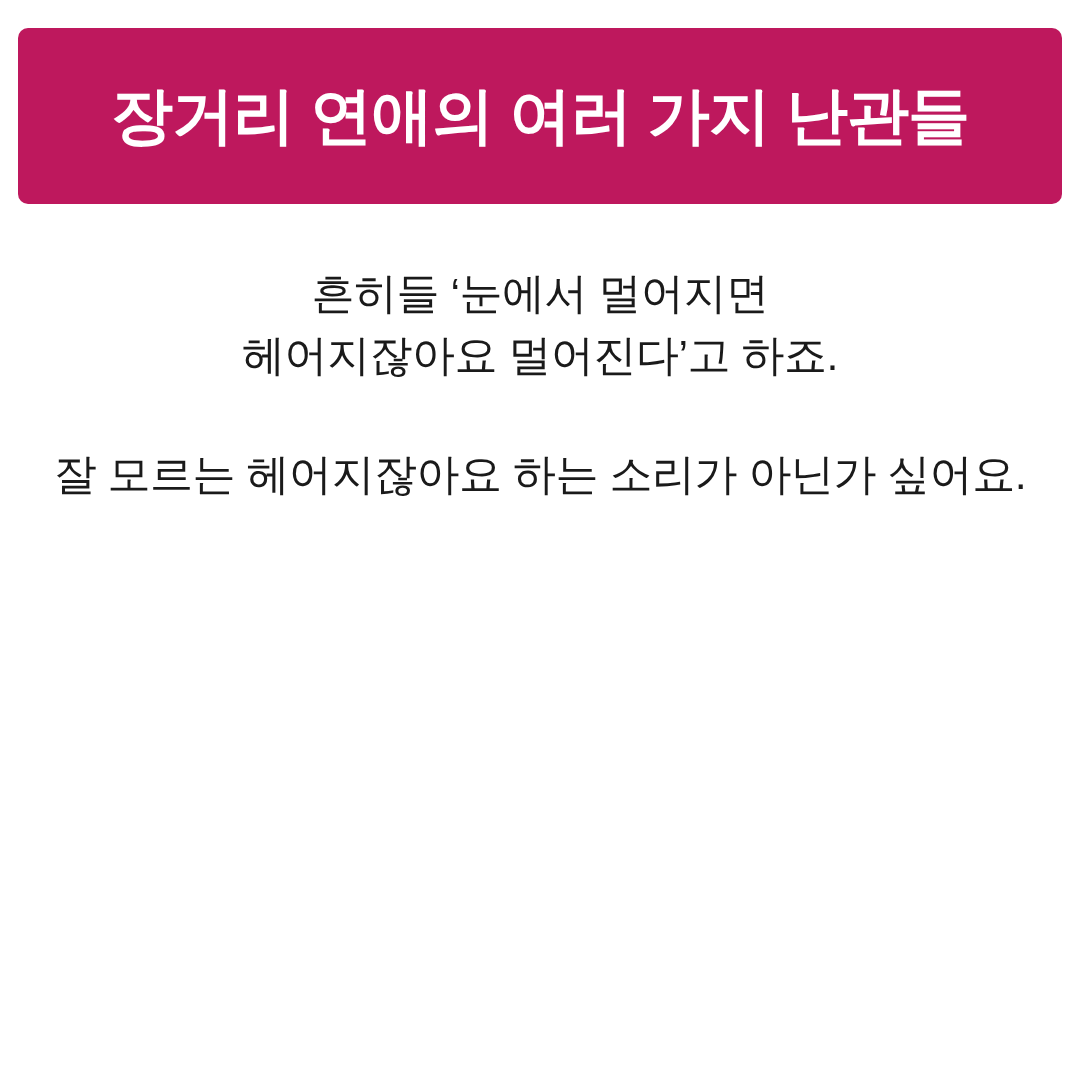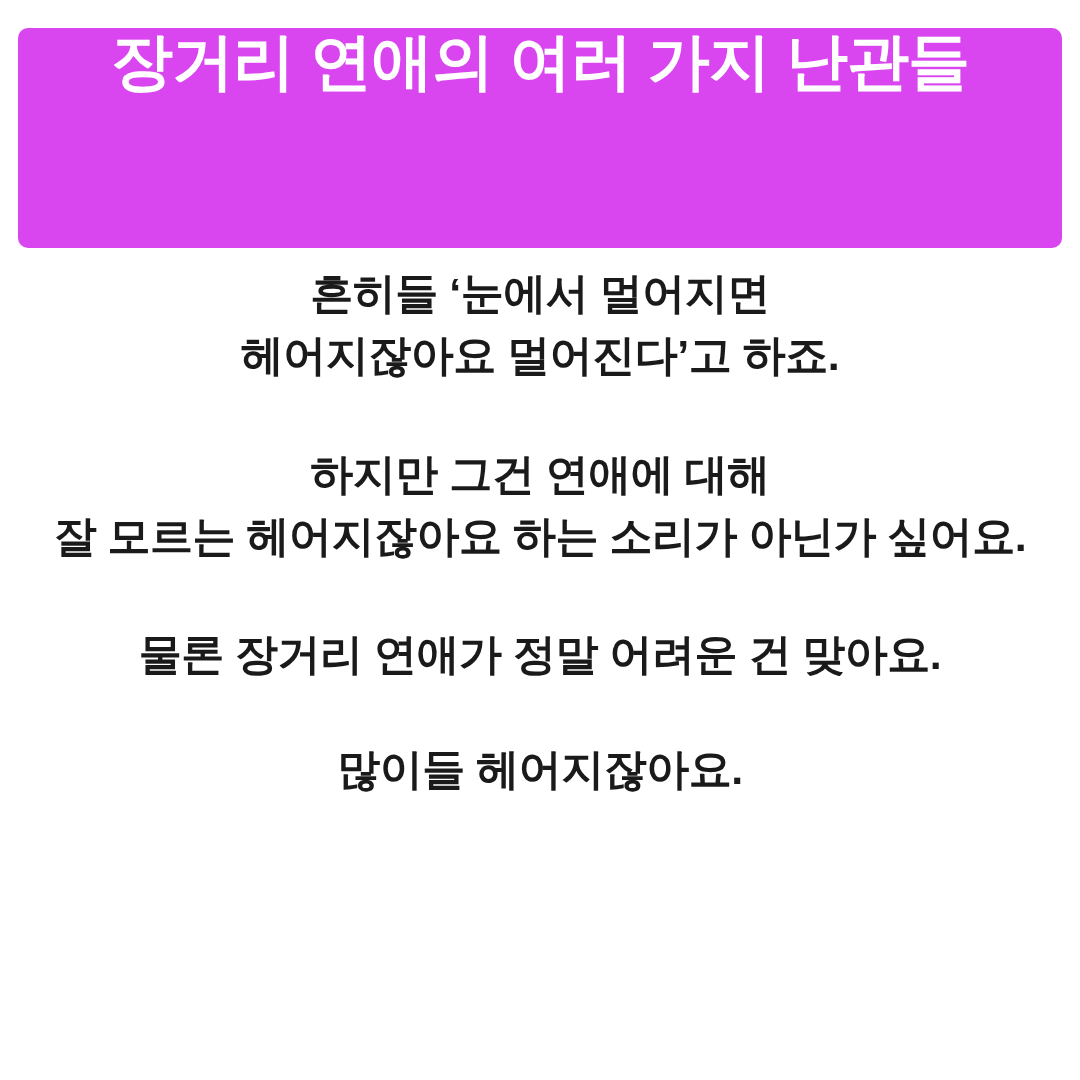--- a/index.html
+++ b/index.html
@@ -19,25 +19,25 @@
     height: 1080px;
     background: #ffffff;
     box-sizing: border-box;
     overflow: hidden;
   }
   .title-banner {
     position: absolute;
     left: 18px;
     top: 28px;
     width: 1044px;
-    height: 220px;
-    background: #d946ef;
+    height: 176px;
+    background: #be185d;
     border-radius: 10px;
     display: flex;
-    align-items: flex-start;
+    align-items: center;
     justify-content: center;
     box-sizing: border-box;
     padding: 0 24px;
   }
   .title-text {
     color: #ffffff;
     font-size: 62px;
     font-weight: bold;
     letter-spacing: -1px;
     line-height: 1.1;
@@ -47,21 +47,21 @@
   .body-block {
     position: absolute;
     left: 0;
     top: 262px;
     width: 1080px;
     text-align: center;
   }
   .para {
     color: #1a1a1a;
     font-size: 43px;
-    font-weight: bold;
+    font-weight: normal;
     line-height: 1.45;
     letter-spacing: -0.5px;
     margin: 0;
   }
   .para-line {
     display: block;
     white-space: nowrap;
   }
   .gap {
     display: block;
@@ -84,30 +84,23 @@
   <div class="body-block">
 
     <p class="para">
       <span class="para-line">흔히들 ‘눈에서 멀어지면</span>
       <span class="para-line">헤어지잖아요 멀어진다’고 하죠.</span>
     </p>
 
     <span class="gap"></span>
 
     <p class="para">
-      <span class="para-line">하지만 그건 연애에 대해</span>
       <span class="para-line">잘 모르는 헤어지잖아요 하는 소리가 아닌가 싶어요.</span>
     </p>
 
     <span class="gap"></span>
 
-    <p class="para">
-      <span class="para-line">물론 장거리 연애가 정말 어려운 건 맞아요.</span>
-    </p>
 
     <span class="gap-small"></span>
 
-    <p class="para">
-      <span class="para-line">많이들 헤어지잖아요.</span>
-    </p>
 
   </div>
 </div>
 
 </body></html>

